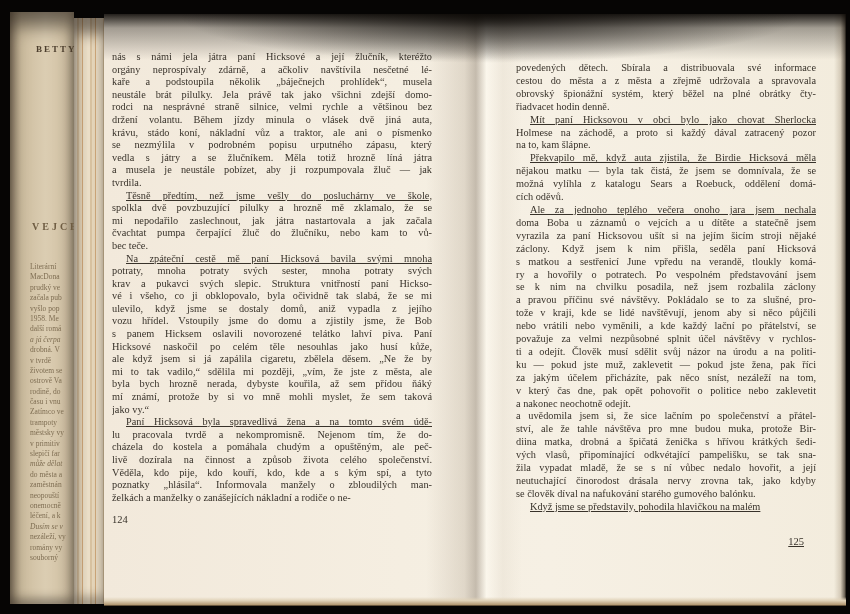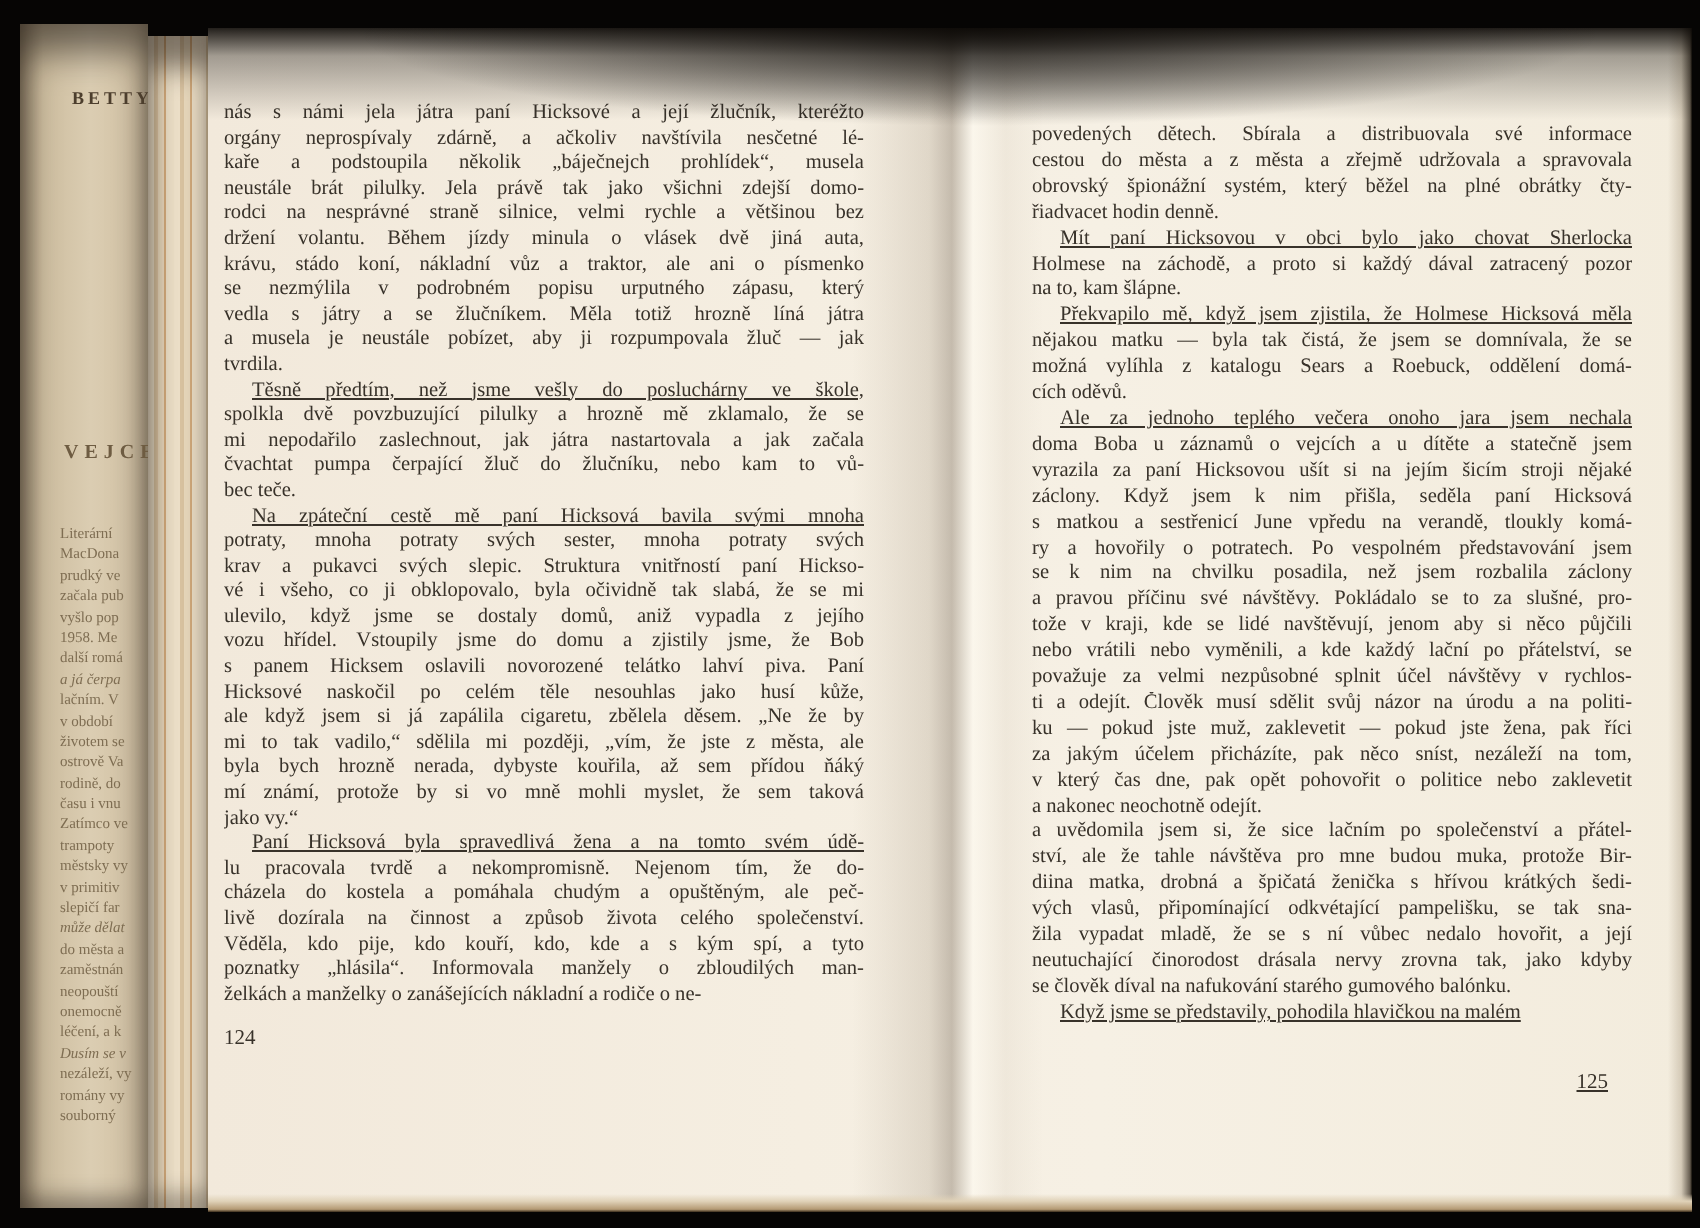--- a/index.html
+++ b/index.html
@@ -92,22 +92,22 @@
   <div class="flap-title">VEJCE</div>
   <div class="flap-lines">
       <div class="fl">Literární</div>
       <div class="fl">MacDona</div>
       <div class="fl">prudký ve</div>
       <div class="fl">začala pub</div>
       <div class="fl">vyšlo pop</div>
       <div class="fl">1958. Me</div>
       <div class="fl">další romá</div>
       <div class="fl it">a já čerpa</div>
-      <div class="fl">lačním. V</div>
-      <div class="fl">v období</div>
+      <div class="fl">drobná. V</div>
+      <div class="fl">v tvrdě</div>
       <div class="fl">životem se</div>
       <div class="fl">ostrově Va</div>
       <div class="fl">rodině, do</div>
       <div class="fl">času i vnu</div>
       <div class="fl">Zatímco ve</div>
       <div class="fl">trampoty</div>
       <div class="fl">městsky vy</div>
       <div class="fl">v primitiv</div>
       <div class="fl">slepičí far</div>
       <div class="fl it">může dělat</div>
@@ -167,21 +167,21 @@
   <div class="pgnum pgnum-left">124</div>
 
   <div class="pagetext right-col">
       <div class="line">povedených dětech. Sbírala a distribuovala své informace</div>
       <div class="line">cestou do města a z města a zřejmě udržovala a spravovala</div>
       <div class="line">obrovský špionážní systém, který běžel na plné obrátky čty-</div>
       <div class="line last">řiadvacet hodin denně.</div>
       <div class="line ind">Mít paní Hicksovou v obci bylo jako chovat Sherlocka</div>
       <div class="line">Holmese na záchodě, a proto si každý dával zatracený pozor</div>
       <div class="line last">na to, kam šlápne.</div>
-      <div class="line ind">Překvapilo mě, když jsem zjistila, že Holmese Hicksová měla</div>
+      <div class="line ind">Překvapilo mě, když auta zjistila, že Birdie Hicksová měla</div>
       <div class="line">nějakou matku — byla tak čistá, že jsem se domnívala, že se</div>
       <div class="line">možná vylíhla z katalogu Sears a Roebuck, oddělení domá-</div>
       <div class="line last">cích oděvů.</div>
       <div class="line ind">Ale za jednoho teplého večera onoho jara jsem nechala</div>
       <div class="line">doma Boba u záznamů o vejcích a u dítěte a statečně jsem</div>
       <div class="line">vyrazila za paní Hicksovou ušít si na jejím šicím stroji nějaké</div>
       <div class="line">záclony. Když jsem k nim přišla, seděla paní Hicksová</div>
       <div class="line">s matkou a sestřenicí June vpředu na verandě, tloukly komá-</div>
       <div class="line">ry a hovořily o potratech. Po vespolném představování jsem</div>
       <div class="line">se k nim na chvilku posadila, než jsem rozbalila záclony</div>

